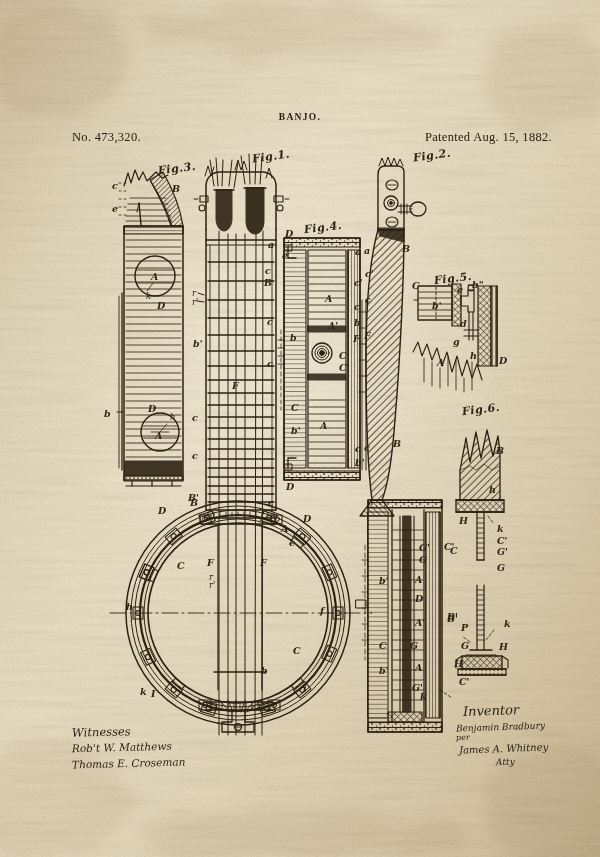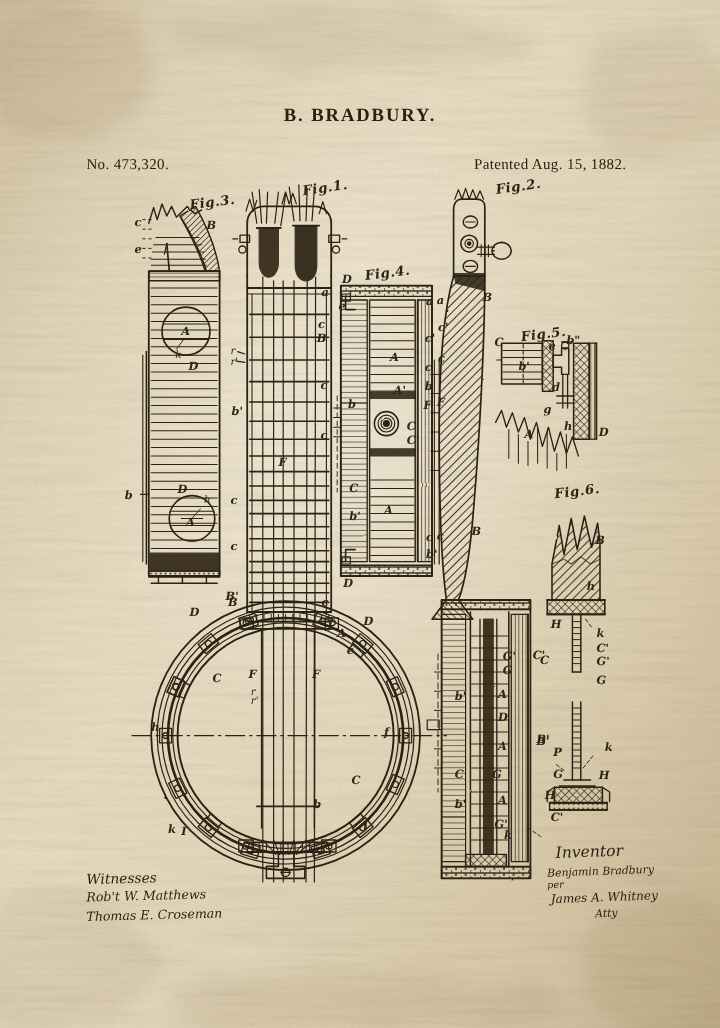--- a/index.html
+++ b/index.html
@@ -682,23 +682,23 @@
 
         <rect x="356" y="600" width="10" height="8" stroke-width="1" fill="none"></rect>
 
         <path d="M440 690 L452 698" stroke-width="0.8" stroke-dasharray="3 2"></path>
       </g>
 
     </g>
   </svg>
   </div>
 
-  <div class="txt title" style="left:0;right:0;top:88px;text-align:center;">B. BRADBURY.</div>
+  <div class="txt subtitle" style="left:0;right:0;top:112px;text-align:center;">BANJO.</div>
   <div class="txt metaL" style="left:72px;top:130px;">No. 473,320.</div>
-  <div class="txt metaR" style="right:78px;top:130px;font-family:Liberation Serif, serif;">Patented Aug. 15, 1882.</div>
+  <div class="txt metaR" style="right:48px;top:130px;font-family:Liberation Serif, serif;">Patented Aug. 15, 1882.</div>
 
   <div class="txt scriptlbl" style="left:252px;top:150px;transform:rotate(-8deg);">Fig.1.</div>
   <div class="txt scriptlbl" style="left:413px;top:149px;transform:rotate(-8deg);">Fig.2.</div>
   <div class="txt scriptlbl" style="left:158px;top:162px;transform:rotate(-7deg);">Fig.3.</div>
   <div class="txt scriptlbl" style="left:304px;top:221px;transform:rotate(-7deg);">Fig.4.</div>
   <div class="txt scriptlbl" style="left:434px;top:272px;transform:rotate(-7deg);">Fig.5.</div>
   <div class="txt scriptlbl" style="left:462px;top:403px;transform:rotate(-7deg);">Fig.6.</div>
 
   <div class="reflbl b" style="left:268px;top:239px;">a</div>
   <div class="reflbl b" style="left:282px;top:250px;">e</div>

